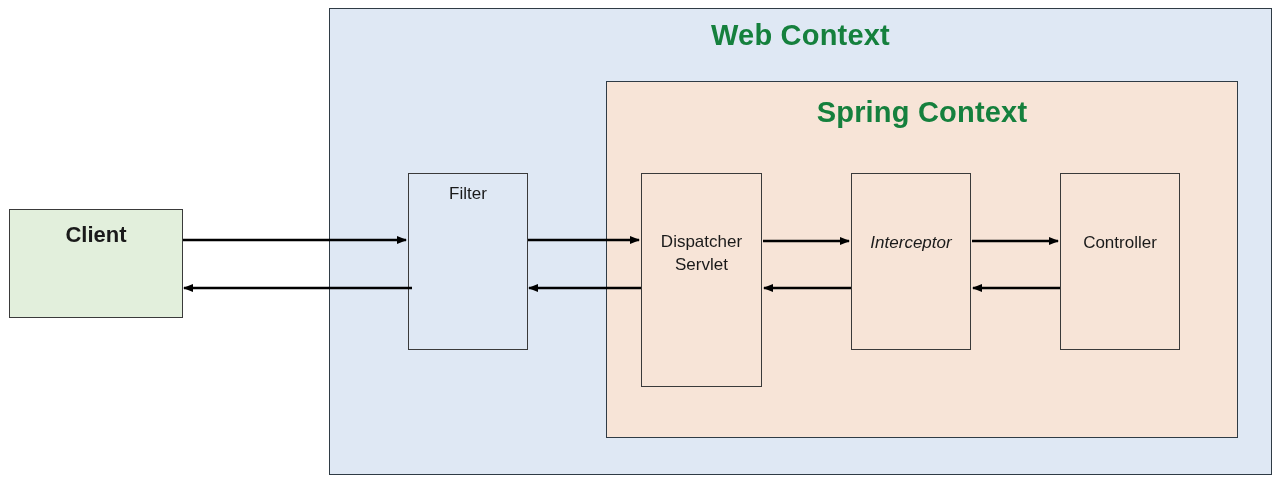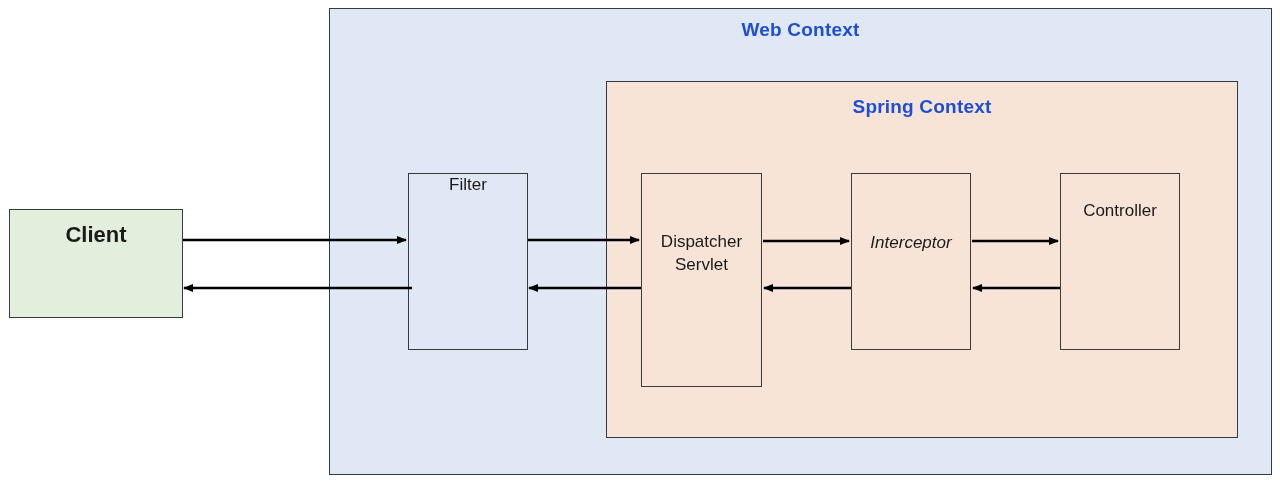--- a/index.html
+++ b/index.html
@@ -35,22 +35,22 @@
     width: 632px;
     height: 357px;
     background: #f7e4d7;
   }
   .container-title {
     position: absolute;
     left: 0;
     right: 0;
     text-align: center;
     font-weight: bold;
-    font-size: 19px;
-    color: #1d4ed8;
+    font-size: 29px;
+    color: #15803d;
     letter-spacing: 0.2px;
   }
   #web-context-title { top: 19px; }
   #spring-context-title { top: 96px; }
 
   
   .node {
     position: absolute;
     box-sizing: border-box;
     border: 1.3px solid #3a3a3a;
@@ -80,21 +80,21 @@
     margin-top: 10px;
   }
 
   #node-filter {
     left: 408px;
     top: 173px;
     width: 120px;
     height: 177px;
     background: #dfe8f4;
   }
-  #node-filter .node-label { }
+  #node-filter .node-label { margin-top: 9px; }
 
   #node-dispatcher {
     left: 641px;
     top: 173px;
     width: 121px;
     height: 214px;
     background: #f7e4d7;
   }
   #node-dispatcher .node-label { margin-top: 57px; }
 
@@ -107,21 +107,21 @@
   }
   #node-interceptor .node-label { margin-top: 58px; font-style: italic; }
 
   #node-controller {
     left: 1060px;
     top: 173px;
     width: 120px;
     height: 177px;
     background: #f7e4d7;
   }
-  #node-controller .node-label { margin-top: 26px; }
+  #node-controller .node-label { margin-top: 58px; }
 
   
   #connectors {
     position: absolute;
     left: 0;
     top: 0;
     width: 1280px;
     height: 484px;
     pointer-events: none;
   }

